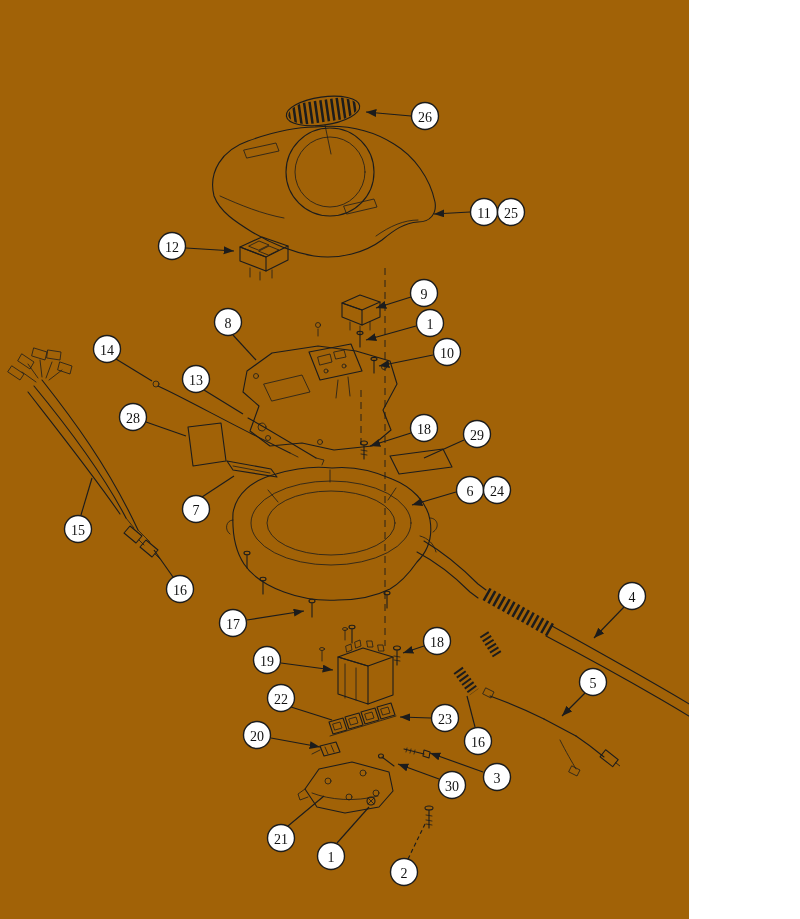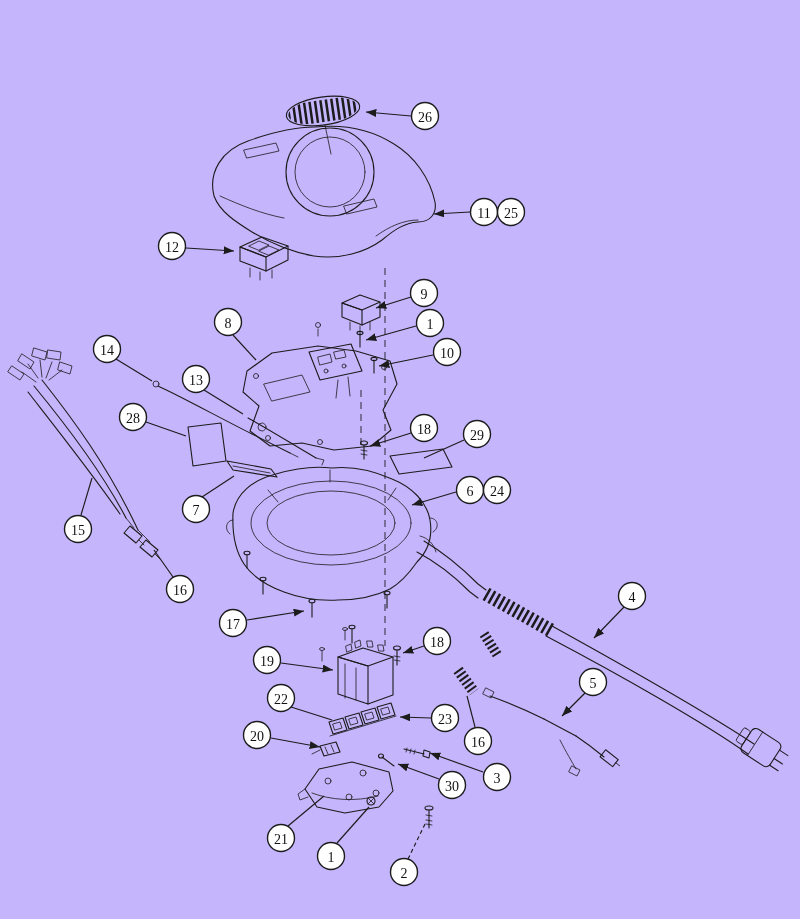--- a/index.html
+++ b/index.html
@@ -1,16 +1,16 @@
 <!DOCTYPE html>
 <html><head>
 <meta charset="utf-8">
 <style>
   html,body{margin:0;padding:0;background:#ffffff;}
-  .page{width:800px;height:919px;position:relative;background:#c4b5fd;overflow:hidden;}
+  .page{width:689px;height:919px;position:relative;background:#a16207;overflow:hidden;}
   svg{display:block;}
   .part{fill:none;stroke:#1c1c1c;stroke-width:1.1;stroke-linejoin:round;stroke-linecap:round;}
   .thin{stroke-width:0.8;}
   .dashline{fill:none;stroke:#1c1c1c;stroke-width:0.9;stroke-dasharray:7,5;}
   .leader{fill:none;stroke:#1c1c1c;stroke-width:1.15;}
   .leader.dashed{stroke-dasharray:4,3;}
   .callout-circle{fill:#ffffff;stroke:#1c1c1c;stroke-width:1.4;}
   .callout-text{font-family:"Liberation Serif", serif;font-size:14px;fill:#111;
                 text-anchor:middle;dominant-baseline:central;}
   .rib{fill:none;stroke:#1c1c1c;stroke-linecap:butt;}

